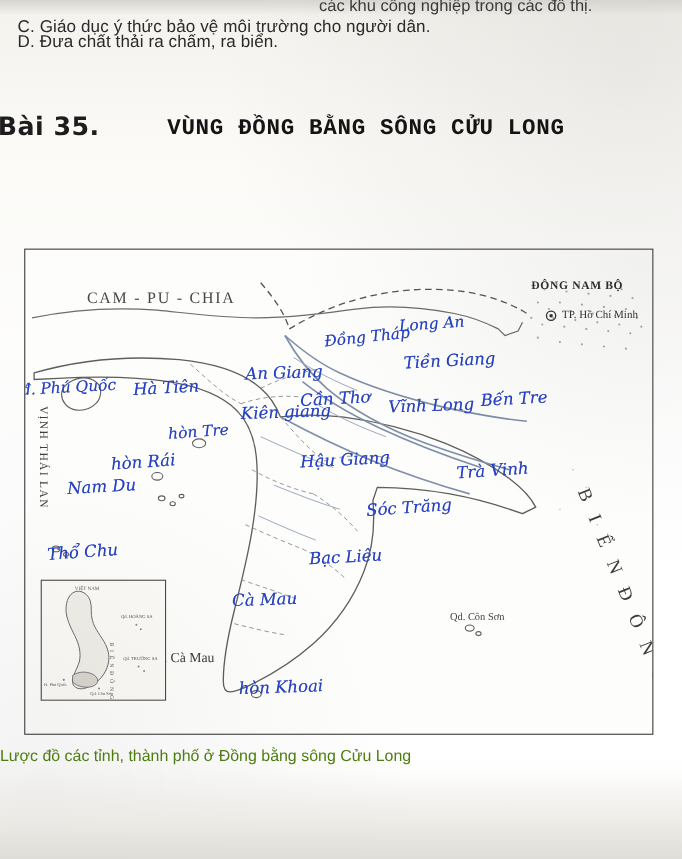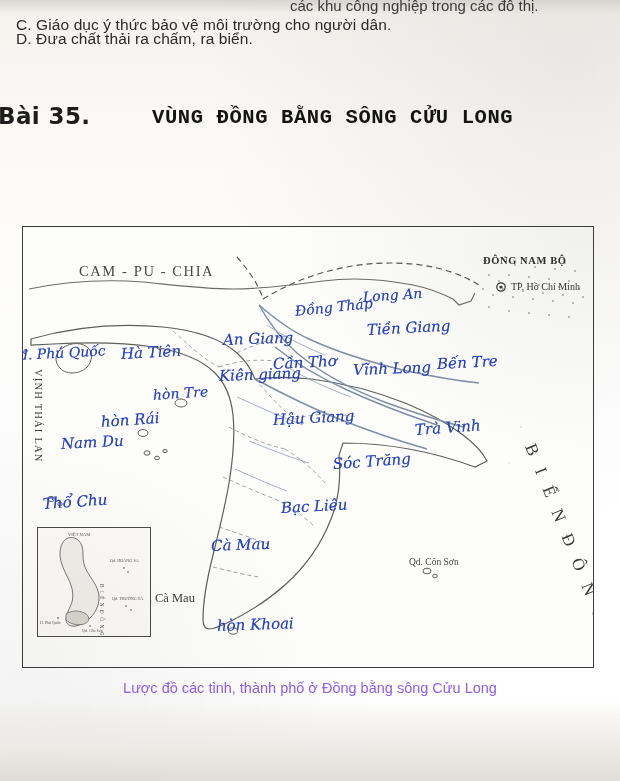--- a/index.html
+++ b/index.html
@@ -183,23 +183,22 @@
     border: 1.3px solid #4a4a4a;
     background: #fbfaf6;
     overflow: hidden;
   }
 
   
   .caption {
     position: absolute;
     left: 0; top: 680px;
     width: 620px;
-    text-align: center;
     font-size: 14.5px;
-    color: #8b5cf6;
+    color: #4d7c0f;
   }
 
   
   svg { display:block; }
 </style>
 </head>
 <body>
 
 <div class="page"></div>
 <div class="top-crop"></div>

